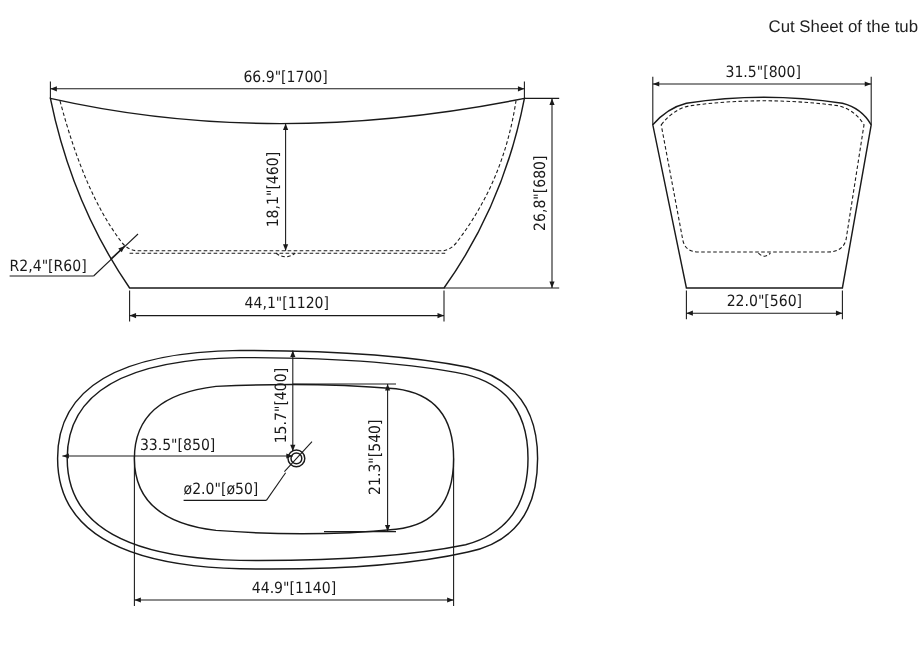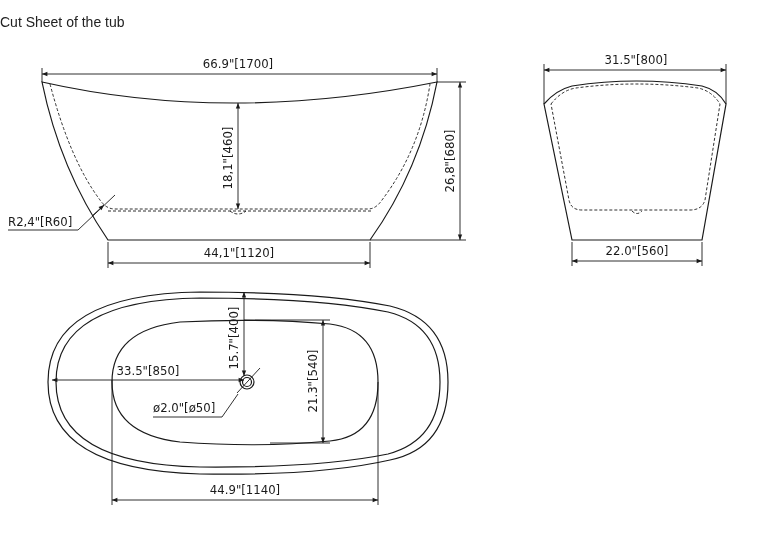--- a/index.html
+++ b/index.html
@@ -1,18 +1,18 @@
 <!DOCTYPE html>
 <html><head>
   <meta charset="utf-8">
   <style>
     html, body { margin: 0; padding: 0; background: #ffffff; }
     body { width: 765px; height: 542px; overflow: hidden; position: relative; }
     .title {
-      position: absolute; left: 0; top: 14px; width: 765px; text-align: left;
+      position: absolute; left: 0; top: 14px; width: 765px; text-align: right;
       font-family: "Liberation Sans", sans-serif; font-size: 14px; color: #222222;
     }
     svg { position: absolute; left: 0; top: 0; }
     .ln { stroke: #1a1a1a; stroke-width: 1.2; fill: none; }
     .thin { stroke: #1a1a1a; stroke-width: 0.9; fill: none; }
     .dash { stroke: #1a1a1a; stroke-width: 0.9; fill: none; stroke-dasharray: 3 2; }
     .dim { stroke: #1a1a1a; stroke-width: 0.9; fill: none; }
     .lbl {
       font-family: "DejaVu Sans", sans-serif; font-size: 13px; fill: #1a1a1a;
       font-stretch: condensed;

